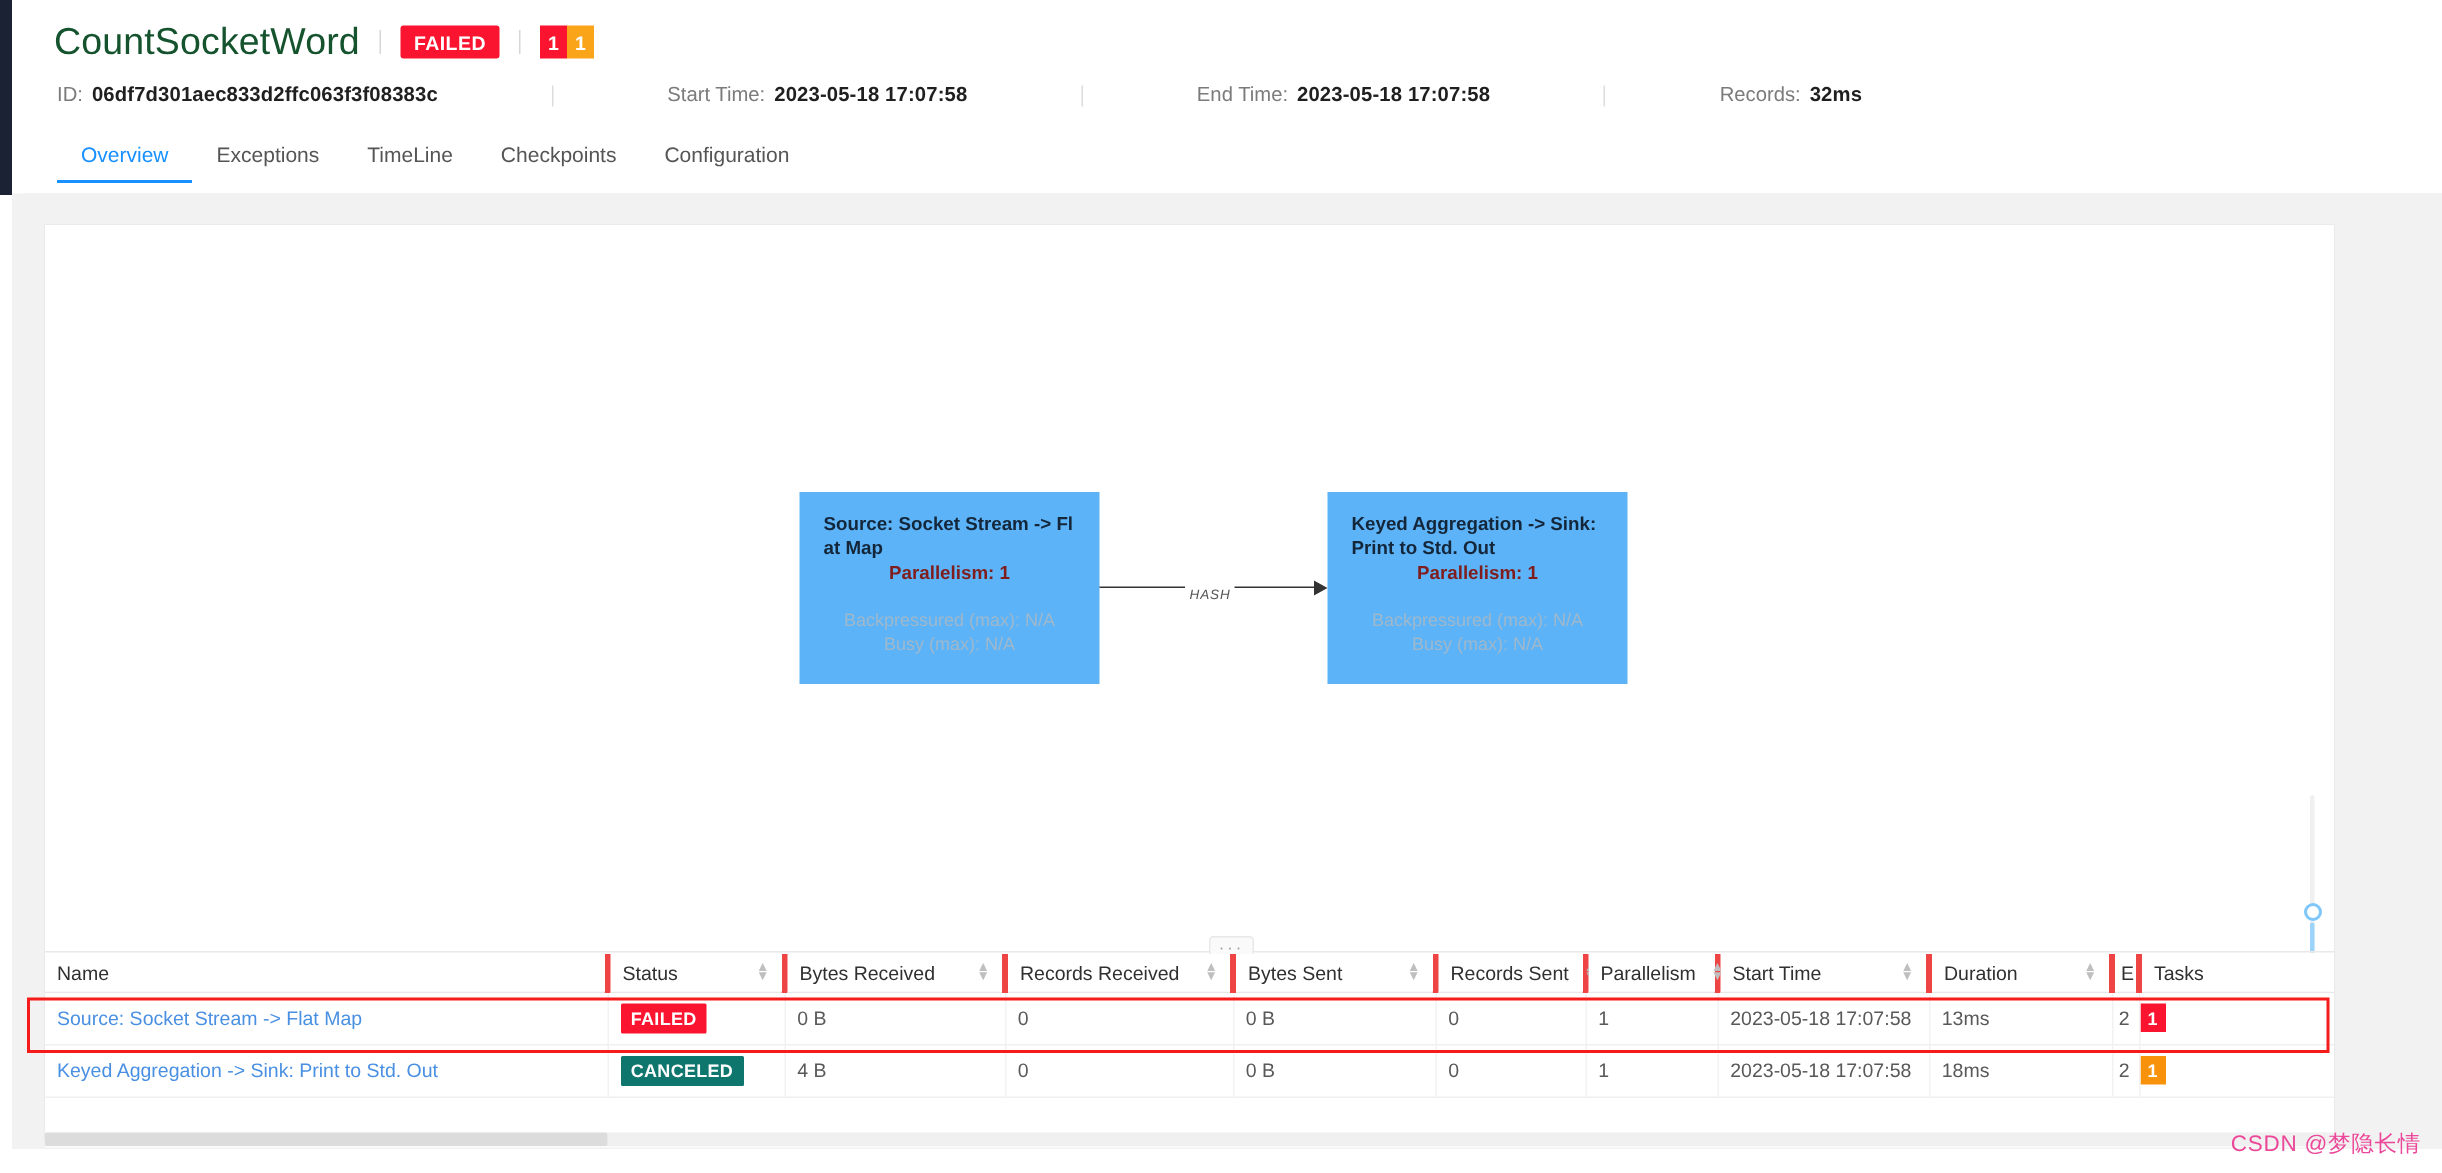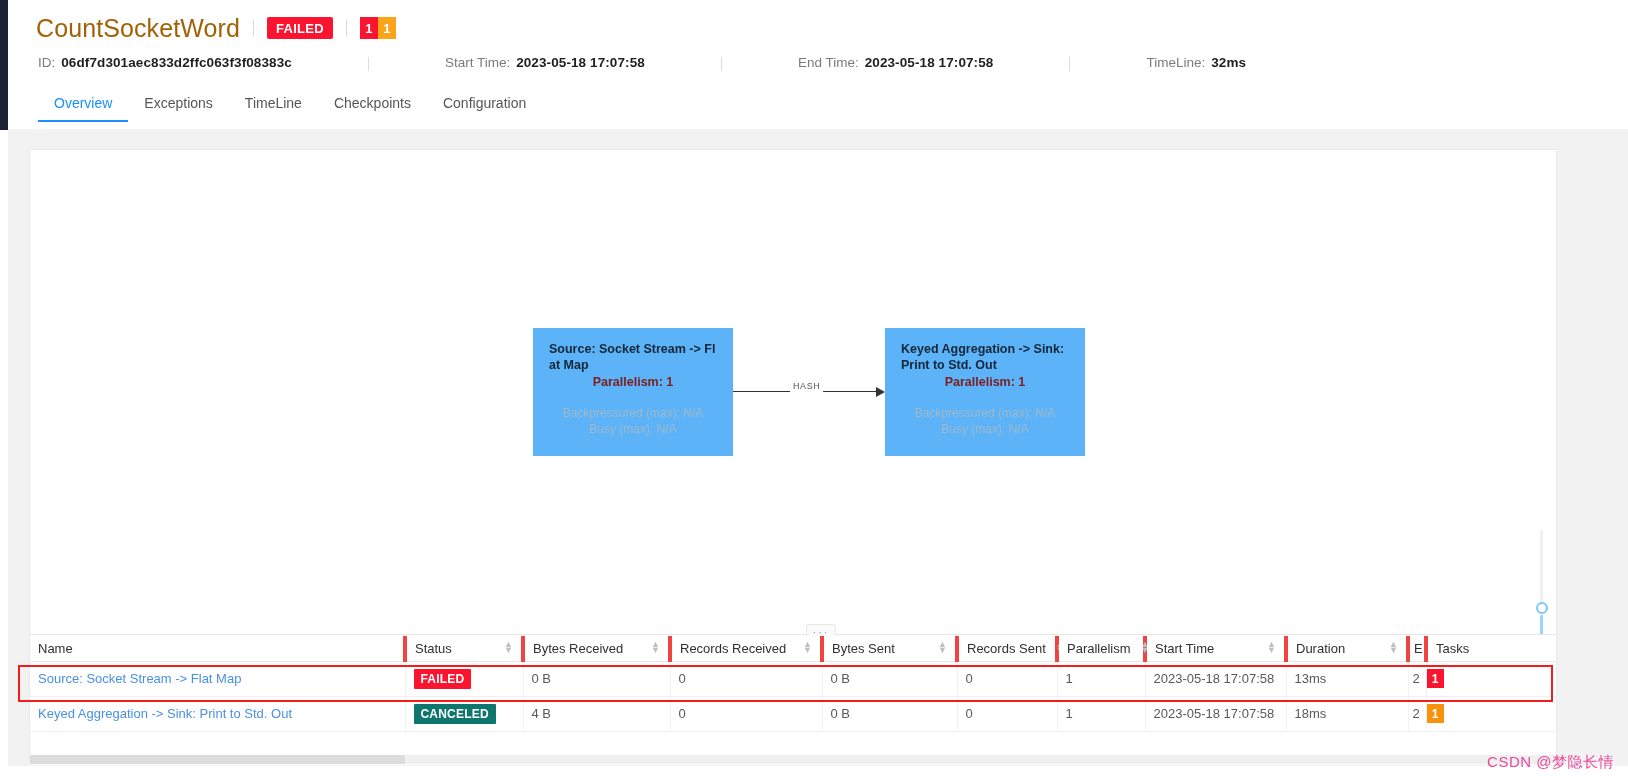--- a/index.html
+++ b/index.html
@@ -35,21 +35,21 @@
     width: 1620px; height: 130px;
     background: #ffffff;
   }
   .title-row {
     position: absolute; left: 28px; top: 10px;
     display: flex; align-items: center; gap: 0px;
     height: 36px;
   }
   .job-title {
     font-size: 25px;
-    color: #a16207;
+    color: #14532d;
     font-weight: 400;
     letter-spacing: 0.1px;
     line-height: 30px;
   }
   .vsep {
     display: inline-block;
     width: 1px; height: 16px;
     background: #d6d6d6;
     margin: 0 13px;
   }
@@ -383,21 +383,21 @@
         <span class="meta-label">Start Time:</span>
         <span class="meta-value">2023-05-18 17:07:58</span>
       </span>
       <span class="meta-sep"></span>
       <span class="meta-item">
         <span class="meta-label">End Time:</span>
         <span class="meta-value">2023-05-18 17:07:58</span>
       </span>
       <span class="meta-sep"></span>
       <span class="meta-item">
-        <span class="meta-label">TimeLine:</span>
+        <span class="meta-label">Records:</span>
         <span class="meta-value">32ms</span>
       </span>
     </div>
 
     <div class="tabs">
       <div class="tab active">Overview</div>
       <div class="tab">Exceptions</div>
       <div class="tab">TimeLine</div>
       <div class="tab">Checkpoints</div>
       <div class="tab">Configuration</div>
@@ -414,21 +414,21 @@
       <div class="node-title">Source: Socket Stream -&gt; Flat Map</div>
       <div class="node-par">Parallelism: 1</div>
       <div class="node-stats">
         <div>Backpressured (max): N/A</div>
         <div>Busy (max): N/A</div>
       </div>
     </div>
 
     <div class="edge-line" style="left:703px; top:241px; width:146px;"></div>
     <div class="edge-arrow" style="left:846px; top:236.5px;"></div>
-    <div class="edge-label" style="left:760px; top:230px;">HASH</div>
+    <div class="edge-label" style="left:760px; top:240px;font-style:italic;">HASH</div>
 
     <div class="node" style="left:855px; top:178px; width:200px; height:128px;">
       <div class="node-title">Keyed Aggregation -&gt; Sink: Print to Std. Out</div>
       <div class="node-par">Parallelism: 1</div>
       <div class="node-stats">
         <div>Backpressured (max): N/A</div>
         <div>Busy (max): N/A</div>
       </div>
     </div>
 

